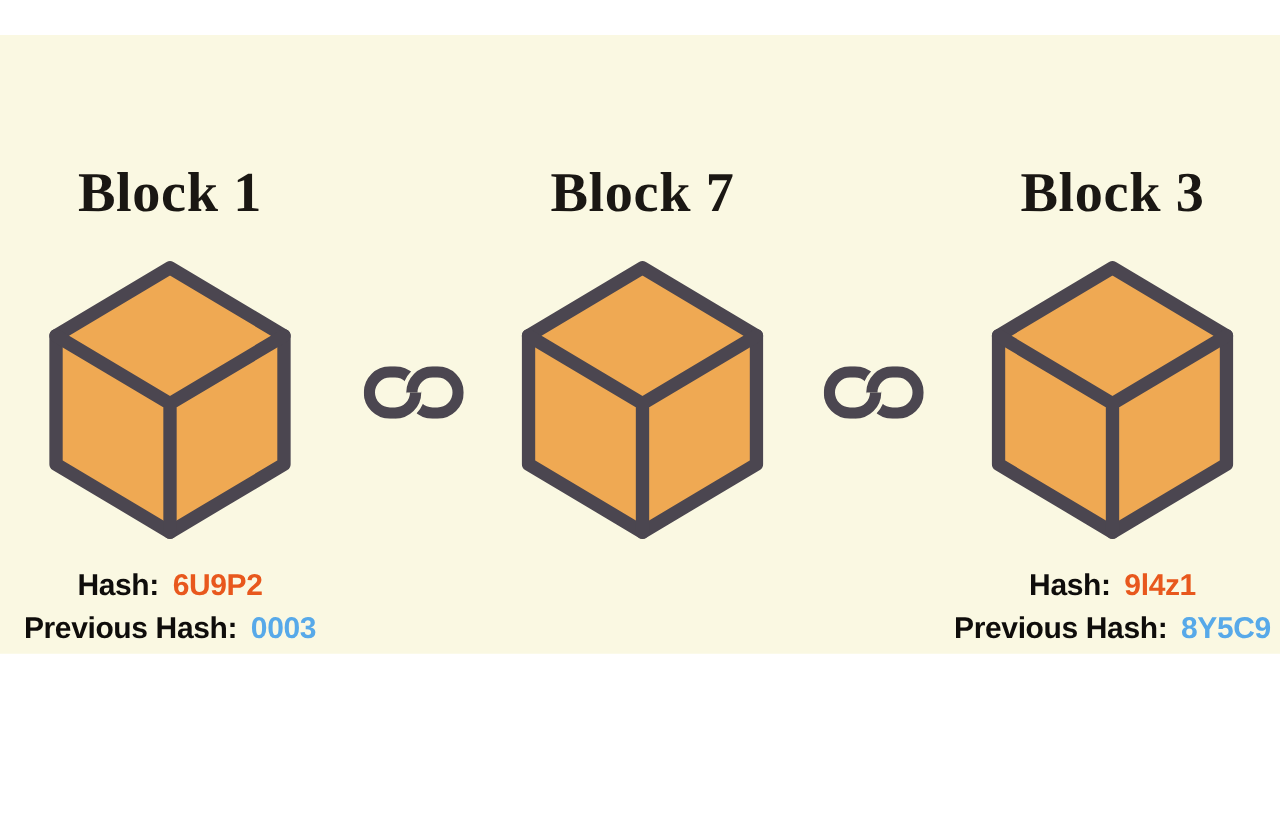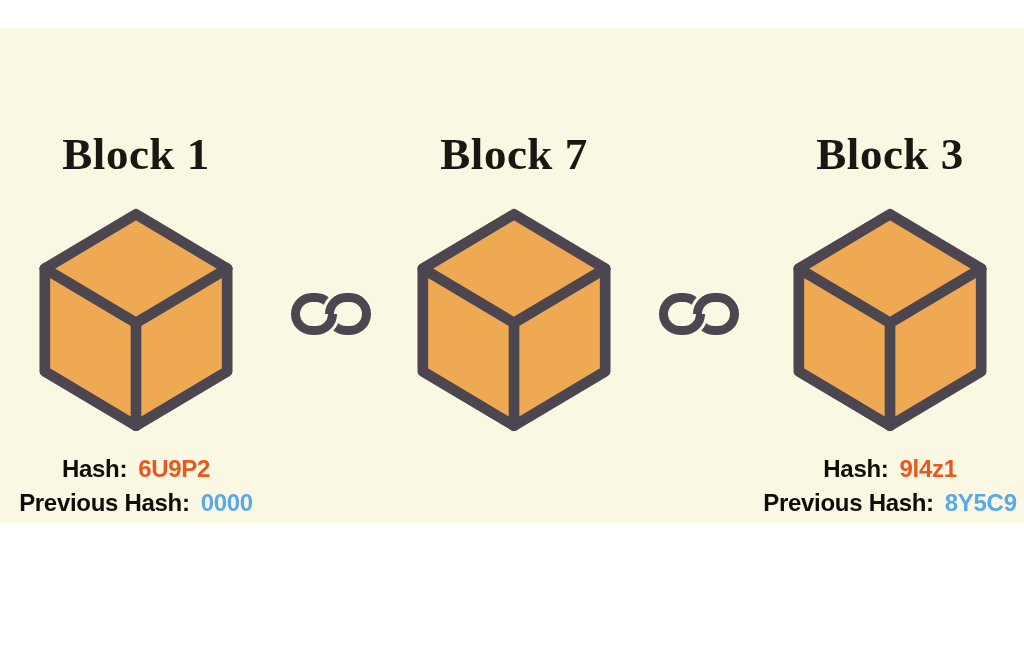--- a/index.html
+++ b/index.html
@@ -52,21 +52,21 @@
   <section class="block-col col1">
     <h2 class="block-title">Block 1</h2>
     <div class="cube">
       <svg viewBox="0 0 200 230" xmlns="http://www.w3.org/2000/svg">
         <polygon points="100,6 194,62 194,168 100,224 6,168 6,62" fill="#efa953" stroke="#4b4650" stroke-width="11" stroke-linejoin="round"></polygon>
         <path d="M6,62 L100,118 L194,62 M100,118 L100,224" fill="none" stroke="#4b4650" stroke-width="11" stroke-linejoin="round" stroke-linecap="round"></path>
       </svg>
     </div>
     <div class="hash-lines">
       <div class="hash-line"><span class="lbl">Hash:</span><span class="val val-orange">6U9P2</span></div>
-      <div class="hash-line"><span class="lbl">Previous Hash:</span><span class="val val-blue">0000</span></div>
+      <div class="hash-line"><span class="lbl">Previous Hash:</span><span class="val val-blue">0003</span></div>
     </div>
   </section>
 
   <div class="chain-link link1">
     <svg viewBox="0 0 80 42" xmlns="http://www.w3.org/2000/svg">
       <path d="M21,4.5 H25 A16.5,16.5 0 0 1 25,37.5 H21 A16.5,16.5 0 0 1 21,4.5 Z" fill="none" stroke="#4b4650" stroke-width="9"></path>
       <path d="M55,4.5 H59 A16.5,16.5 0 0 1 59,37.5 H55 A16.5,16.5 0 0 1 55,4.5 Z" fill="none" stroke="#faf8e2" stroke-width="15"></path>
       <path d="M55,4.5 H59 A16.5,16.5 0 0 1 59,37.5 H55 A16.5,16.5 0 0 1 55,4.5 Z" fill="none" stroke="#4b4650" stroke-width="9"></path>
       <path d="M41.5,21 A16.5,16.5 0 0 1 25,37.5" fill="none" stroke="#faf8e2" stroke-width="15" stroke-linecap="butt"></path>
       <path d="M41.5,21 A16.5,16.5 0 0 1 25,37.5" fill="none" stroke="#4b4650" stroke-width="9" stroke-linecap="butt"></path>

